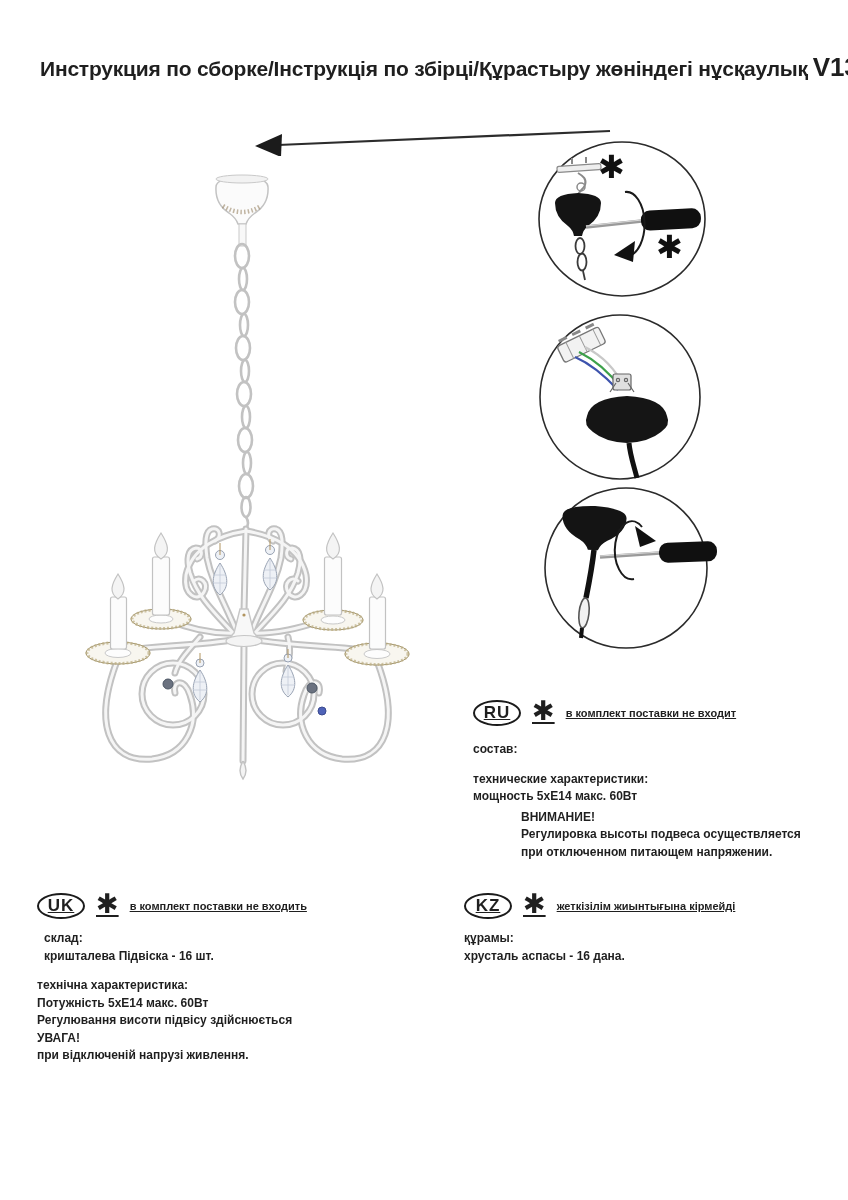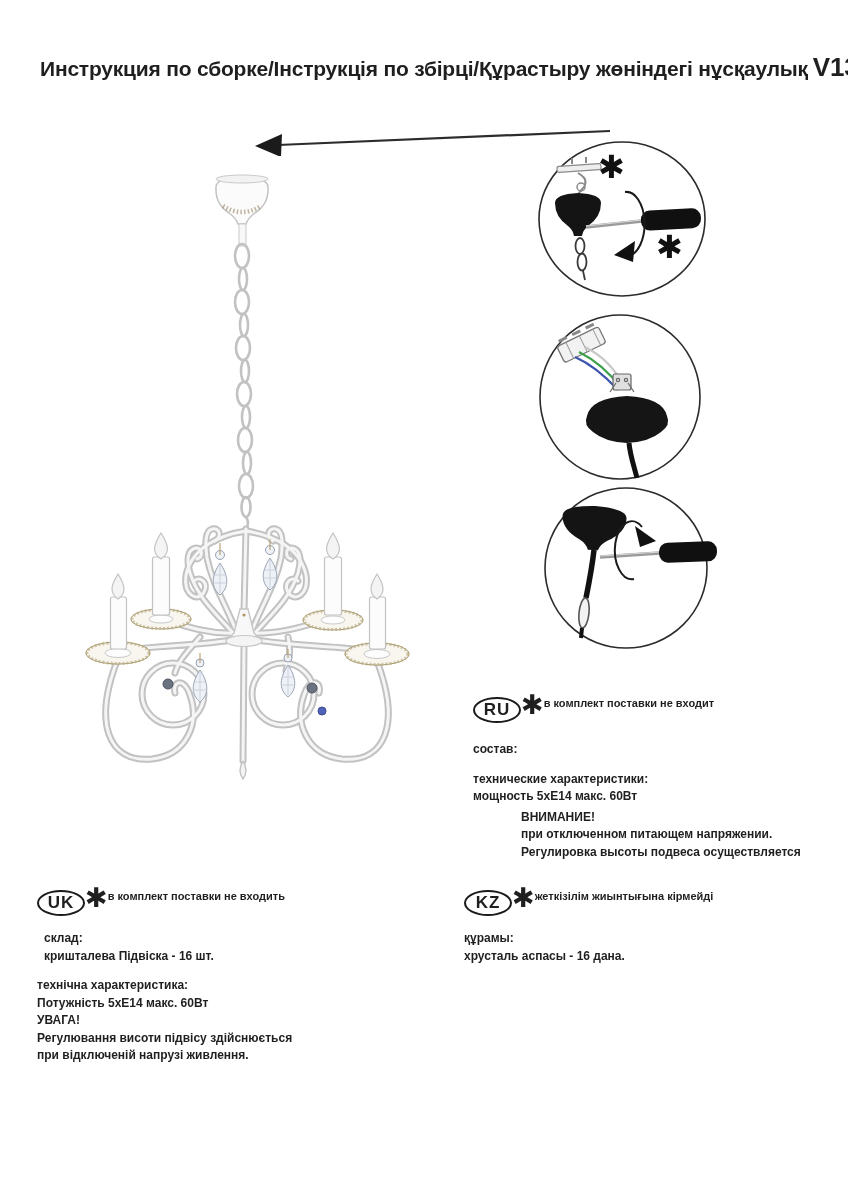--- a/index.html
+++ b/index.html
@@ -3,21 +3,21 @@
 <meta charset="utf-8">
 <style>
   html,body{margin:0;padding:0;background:#fff;}
   .page{position:relative;width:848px;height:1200px;background:#ffffff;overflow:hidden;
         font-family:"Liberation Sans",sans-serif;color:#1f1f1f;}
   .title{position:absolute;left:40px;top:52px;font-weight:bold;font-size:21px;
          letter-spacing:-0.2px;white-space:nowrap;}
   .title .model{font-size:26px;margin-left:5px;}
   .abs{position:absolute;}
   .sec{position:absolute;font-weight:bold;}
-  .sec-head{display:flex;gap:0;height:32px;}
+  .sec-head{display:flex;align-items:center;gap:11px;height:32px;text-decoration:underline;}
   .badge{border:2.5px solid #1b1b1b;border-radius:50%;min-width:48px;height:26px;
          display:flex;align-items:center;justify-content:center;
          font-size:17px;letter-spacing:1px;padding:0 2px;box-sizing:border-box;}
   .ast{font-family:"DejaVu Sans","Liberation Sans",sans-serif;font-size:27px;line-height:20px;
        position:relative;top:-2px;}
   .note{font-size:11px;white-space:nowrap;}
   .sec p{margin:0;font-size:12px;line-height:17.5px;white-space:nowrap;}
   .blk{margin-top:12px;}
   .blk-sm{margin-top:8px;}
   .blk-0{margin-top:3px;margin-left:48px;}
@@ -259,40 +259,40 @@
     </div>
     <div class="blk">
       <p>состав:</p>
     </div>
     <div class="blk">
       <p>технические характеристики:</p>
       <p>мощность 5хЕ14 макс. 60Вт</p>
     </div>
     <div class="blk-0">
       <p>ВНИМАНИЕ!</p>
+      <p>Регулировка высоты подвеса осуществляется</p>
       <p>при отключенном питающем напряжении.</p>
-      <p>Регулировка высоты подвеса осуществляется</p>
     </div>
   </div>
 
   <div class="sec" style="left:37px;top:890px;">
     <div class="sec-head">
       <span class="badge">UK</span>
       <span class="ast">✱</span>
       <span class="note">в комплект поставки не входить</span>
     </div>
     <div class="blk-sm" style="padding-left:7px;">
       <p>склад:</p>
       <p>кришталева Підвіска - 16 шт.</p>
     </div>
     <div class="blk">
       <p>технічна характеристика:</p>
       <p>Потужність 5хЕ14 макс. 60Вт</p>
+      <p>Регулювання висоти підвісу здійснюється</p>
       <p>УВАГА!</p>
-      <p>Регулювання висоти підвісу здійснюється</p>
       <p>при відключеній напрузі живлення.</p>
     </div>
   </div>
 
   <div class="sec" style="left:464px;top:890px;">
     <div class="sec-head">
       <span class="badge">KZ</span>
       <span class="ast">✱</span>
       <span class="note">жеткізілім жиынтығына кірмейді</span>
     </div>

